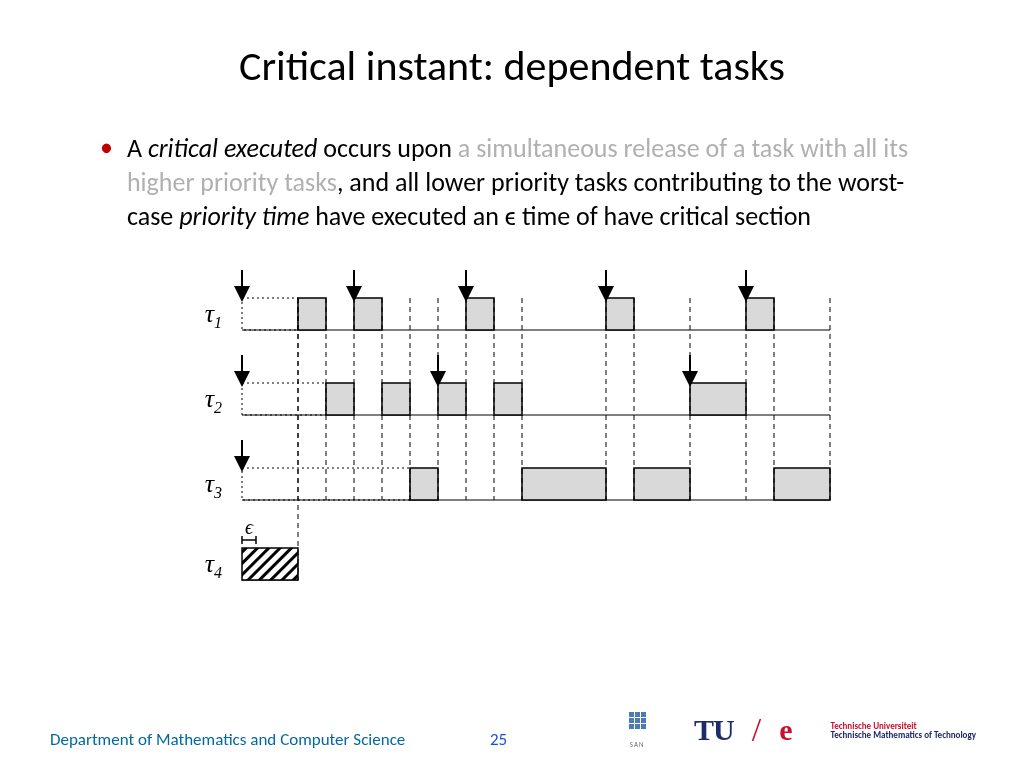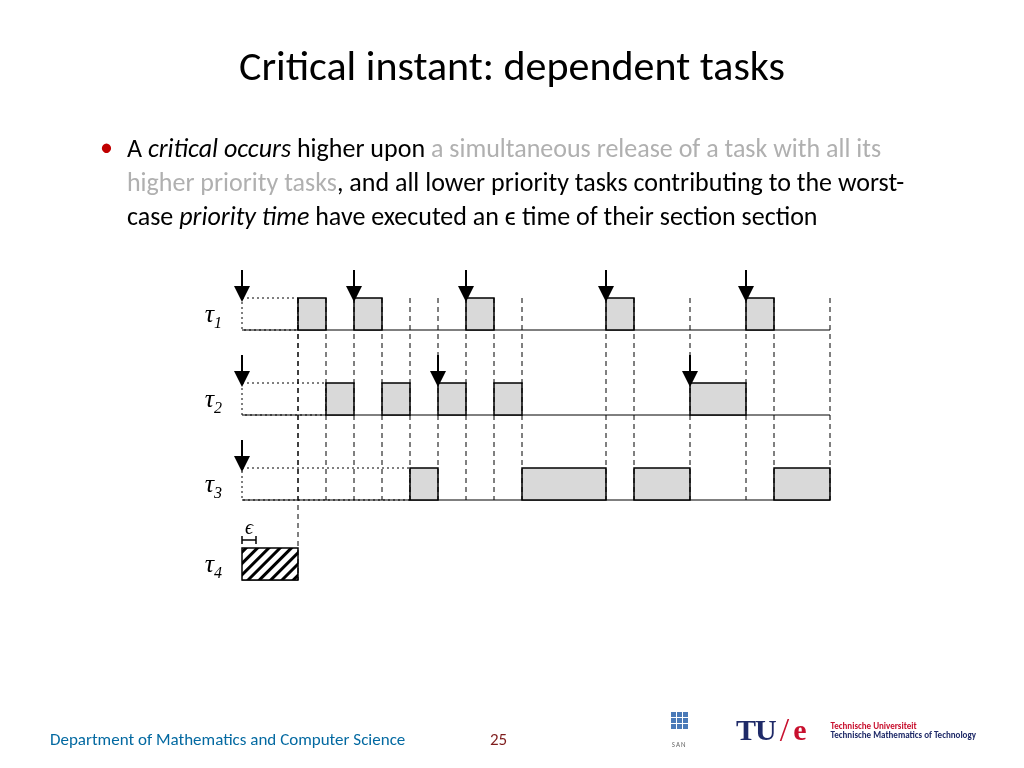--- a/index.html
+++ b/index.html
@@ -8,45 +8,45 @@
   .title { text-align: center; font-size: 42px; font-weight: 400; margin-top: 10px; margin-bottom: 40px; color: #000; }
   .body { padding: 0 50px 0 50px; }
   .bullet { display: flex; align-items: flex-start; gap: 14px; }
   .bullet-marker { color: #c00000; font-size: 26px; line-height: 32px; }
   .bullet-text { font-size: 26px; line-height: 34px; color: #000; }
   .gray { color: #b0b0b0; }
   .italic { font-style: italic; }
   .diagram-wrap { width: 680px; margin: 25px auto 0 auto; position: relative; }
   .footer { position: absolute; bottom: 18px; left: 0; width: 1024px; display: flex; align-items: center; }
   .footer-dept { color: #0369a1; font-size: 17px; margin-left: 50px; }
-  .footer-page { color: #7f1d1d; font-size: 17px; position: absolute; left: 490px; }
+  .footer-page { color: #1d4ed8; font-size: 17px; position: absolute; left: 490px; }
   .logos { position: absolute; right: 48px; bottom: 0; display: flex; align-items: center; gap: 40px; }
   .san-logo { width: 34px; height: 40px; display:flex; flex-direction:column; align-items:center; justify-content:center; }
   .san-grid { display:grid; grid-template-columns:repeat(3,5px); grid-template-rows:repeat(3,5px); gap:1px; }
   .san-dot { width:5px; height:5px; background:#4a7ab8; }
   .san-text { font-size:7px; color:#666; letter-spacing:1px; margin-top:11px; }
-  .tue-logo { display:flex; align-items:center; gap:6px; }
+  .tue-logo { display:flex; align-items:center; gap:20px; }
   .tue-tu { font-size:30px; font-weight:800; color:#1f2a68; letter-spacing:-1px; font-family: Georgia, serif; }
   .tue-slash { font-size:34px; font-weight:400; color:#c8102e; font-family: Georgia, serif; margin: 0 -2px; }
   .tue-e { font-size:30px; font-weight:800; color:#c8102e; font-family: Georgia, serif; }
   .tue-txt { display:flex; flex-direction:column; line-height:1; margin-left:18px; }
   .tue-txt span:first-child { color:#c8102e; font-weight:700; font-size:9px; }
   .tue-txt span:last-child{ color:#1f2a68; font-weight:700; font-size:9px; }
 </style>
 </head>
 <body>
 
 <div class="slide">
   <h1 class="title">Critical instant: dependent tasks</h1>
 
   <div class="body">
     <div class="bullet">
       <div class="bullet-marker">•</div>
       <div class="bullet-text">
-        <span>A </span><span class="italic">critical occurs</span><span> higher upon </span><span class="gray">a simultaneous release of a task with all its higher priority tasks</span><span>, and all lower priority tasks contributing to the worst-case </span><span class="italic">priority time</span><span> have executed an ϵ time of their section section</span>
+        <span>A </span><span class="italic">critical executed</span><span> occurs upon </span><span class="gray">a simultaneous release of a task with all its higher priority tasks</span><span>, and all lower priority tasks contributing to the worst-case </span><span class="italic">priority time</span><span> have executed an ϵ time of have critical section</span>
       </div>
     </div>
 
     <div class="diagram-wrap">
       <svg id="diag" width="680" height="340" viewBox="0 0 680 340">
           <defs>
             <pattern id="hatch" width="8" height="8" patternUnits="userSpaceOnUse" patternTransform="rotate(45)">
               <rect width="8" height="8" fill="#fff"></rect>
               <rect width="3" height="8" fill="#000"></rect>
             </pattern>

